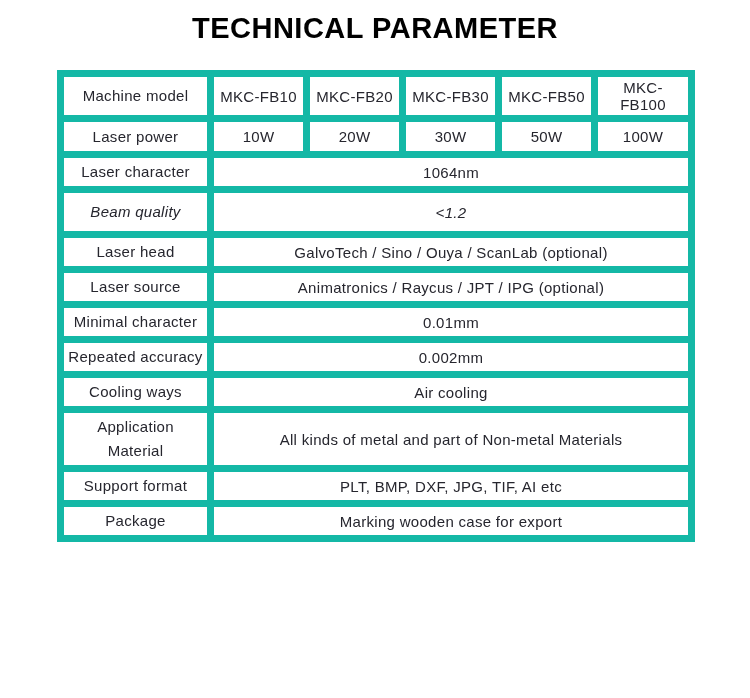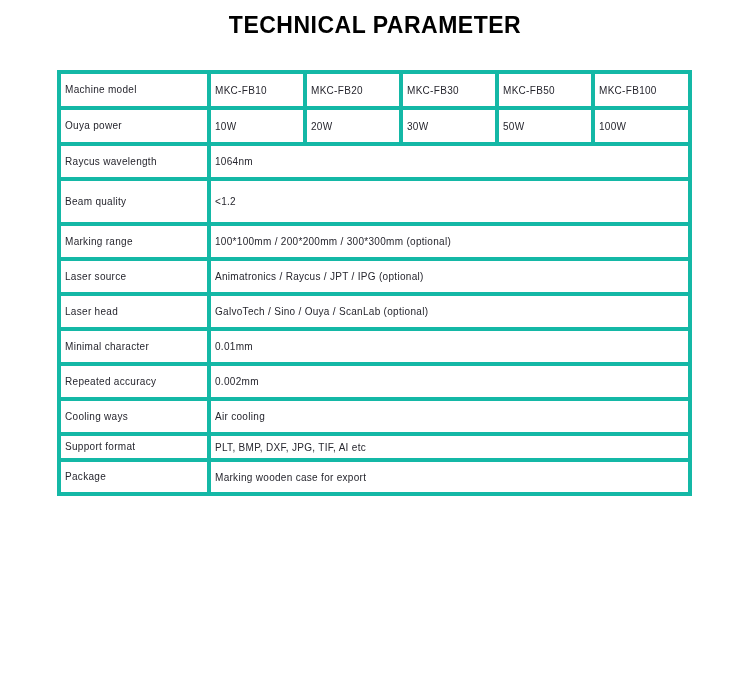--- a/index.html
+++ b/index.html
@@ -16,48 +16,49 @@
     width: 750px;
     height: 698px;
     background: #ffffff;
   }
   .title {
     position: absolute;
     top: 12px;
     left: 0;
     width: 750px;
     text-align: center;
-    font-size: 23px;
+    font-size: 29px;
     font-weight: bold;
     color: #000000;
     letter-spacing: 0.5px;
     margin: 0;
   }
   table.spec-table {
     position: absolute;
     left: 57px;
     top: 70px;
     width: 631px;
     border-collapse: collapse;
     table-layout: fixed;
   }
   table.spec-table td {
-    border: 4px solid #14b8a6;
+    border: 7px solid #14b8a6;
+    text-align: center;
     vertical-align: middle;
-    font-size: 10px;
+    font-size: 15px;
     color: #26262e;
     letter-spacing: 0.3px;
     padding: 2px 4px;
     overflow: hidden;
   }
   tr.r-header  { height: 36px; }
   tr.r-power   { height: 36px; }
   tr.r-std     { height: 35px; }
   tr.r-tall    { height: 68px; }
-  tr.r-beam    { height: 45px; }
+  tr.r-beam    { height: 45px; font-style: italic; }
   tr.r-short   { height: 26px; }
   tr.r-package { height: 34px; }
   td.label-cell { line-height: 1.6; }
 </style>
 </head>
 <body>
 
 <div class="page">
 
   <h1 class="title">TECHNICAL PARAMETER</h1>
@@ -74,59 +75,59 @@
     <tbody>
       <tr class="r-header">
         <td class="label-cell">Machine model</td>
         <td>MKC-FB10</td>
         <td>MKC-FB20</td>
         <td>MKC-FB30</td>
         <td>MKC-FB50</td>
         <td>MKC-FB100</td>
       </tr>
       <tr class="r-power">
-        <td class="label-cell">Ouya power</td>
+        <td class="label-cell">Laser power</td>
         <td>10W</td>
         <td>20W</td>
         <td>30W</td>
         <td>50W</td>
         <td>100W</td>
       </tr>
 
       <tr class="r-std">
-        <td class="label-cell">Raycus wavelength</td>
+        <td class="label-cell">Laser character</td>
         <td colspan="5">1064nm</td>
       </tr>
       <tr class="r-beam">
         <td class="label-cell">Beam quality</td>
         <td colspan="5">&lt;1.2</td>
       </tr>
       <tr class="r-std">
-        <td class="label-cell">Marking range</td>
-        <td colspan="5">100*100mm / 200*200mm / 300*300mm (optional)</td>
+        <td class="label-cell">Laser head</td>
+        <td colspan="5">GalvoTech / Sino / Ouya / ScanLab (optional)</td>
       </tr>
       <tr class="r-std">
         <td class="label-cell">Laser source</td>
         <td colspan="5">Animatronics / Raycus / JPT / IPG (optional)</td>
-      </tr>
-      <tr class="r-std">
-        <td class="label-cell">Laser head</td>
-        <td colspan="5">GalvoTech / Sino / Ouya / ScanLab (optional)</td>
       </tr>
       <tr class="r-std">
         <td class="label-cell">Minimal character</td>
         <td colspan="5">0.01mm</td>
       </tr>
       <tr class="r-std">
         <td class="label-cell">Repeated accuracy</td>
         <td colspan="5">0.002mm</td>
       </tr>
       <tr class="r-std">
         <td class="label-cell">Cooling ways</td>
         <td colspan="5">Air cooling</td>
+      </tr>
+      <tr class="r-std">
+        <td class="label-cell">Application Material</td>
+        <td colspan="5">All kinds of metal and part of Non-metal Materials</td>
       </tr>
       <tr class="r-short">
         <td class="label-cell">Support format</td>
         <td colspan="5">PLT, BMP, DXF, JPG, TIF, AI etc</td>
       </tr>
       <tr class="r-package">
         <td class="label-cell">Package</td>
         <td colspan="5">Marking wooden case for export</td>
       </tr>
     </tbody>

